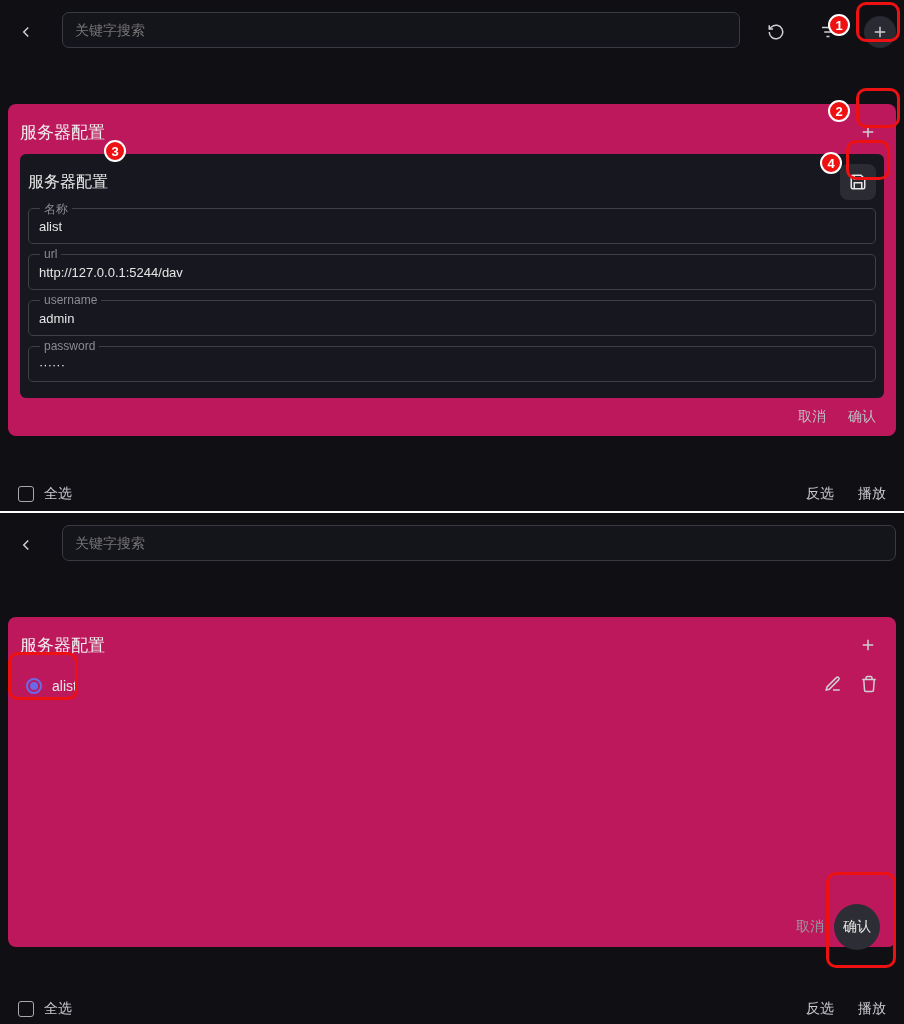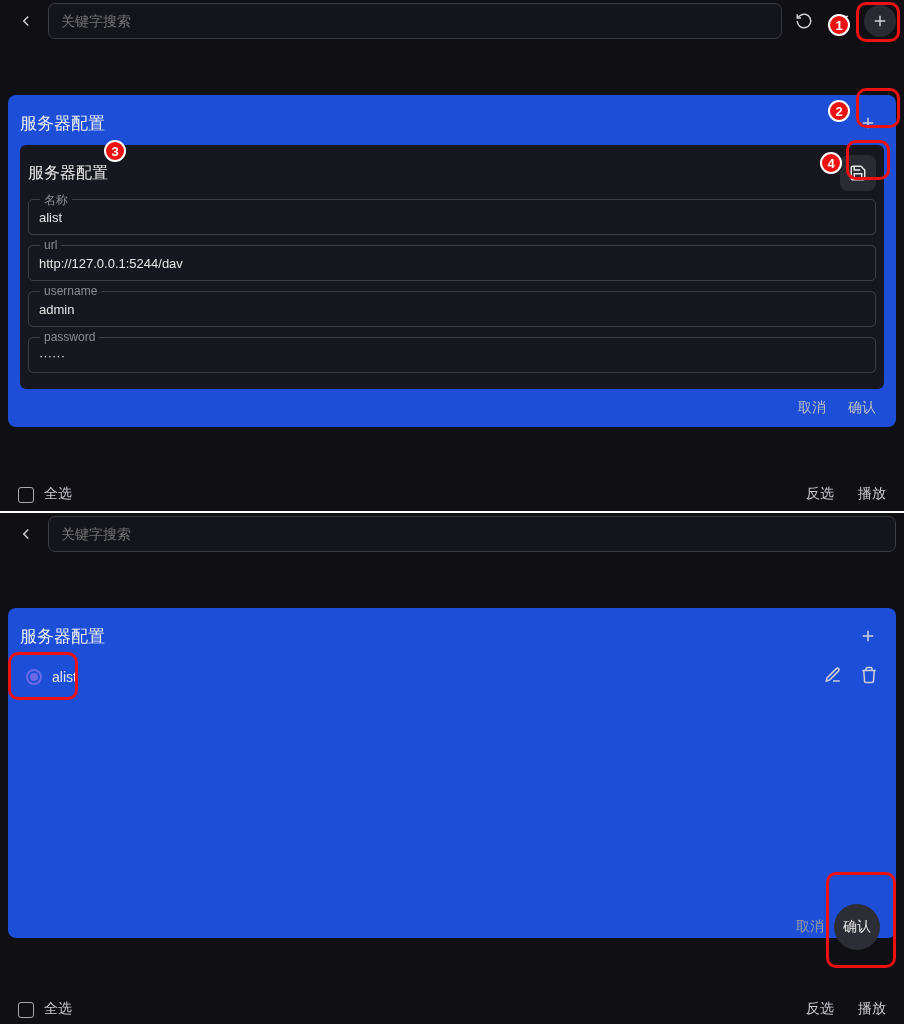--- a/index.html
+++ b/index.html
@@ -18,23 +18,23 @@
   .panel.top { height: 511px; }
   .panel.bottom { height: 513px; }
   .divider {
     height: 0;
     border-top: 2px solid #fff;
   }
 
   
   .header {
     display: flex;
-    align-items: center;
-    gap: 6px;
-    padding: 3px 8px 6px 10px;
+    align-items: flex-end;
+    gap: 20px;
+    padding: 12px 8px 6px 10px;
   }
   .icon-btn {
     width: 32px; height: 32px;
     border-radius: 6px;
     display: flex; align-items: center; justify-content: center;
     color: #cfcfd4;
     cursor: pointer;
     background: transparent;
     border: none;
   }
@@ -51,21 +51,21 @@
     background: #14141b;
     color: #aaa;
     padding: 0 12px;
     font-size: 14px;
     outline: none;
   }
 
   
   .section {
     margin: 50px 8px 0 8px;
-    background: #1d4ed8;
+    background: #be185d;
     border-radius: 8px;
     padding: 12px 12px 10px 12px;
     position: relative;
   }
   .section-header {
     display: flex;
     align-items: center;
     justify-content: space-between;
     margin-bottom: 6px;
   }
@@ -128,21 +128,21 @@
     display:flex; justify-content:flex-end; gap:22px;
     font-size:14px; color:#bdbdc4;
     padding: 10px 8px 0 0;
   }
   .dialog-actions span { cursor:pointer; }
 
   
   .footer {
     position:absolute;
     left:0; right:0; bottom:8px;
-    display:flex; align-items:flex-end;
+    display:flex; align-items:center;
     padding: 0 18px;
     font-size:14px; color:#c8c8ce;
   }
   .footer .spacer{flex:1;}
   .footer .right-actions{display:flex; gap:24px;}
   .checkbox {
     width:16px;height:16px;border:1.5px solid #aaa;border-radius:3px;
     margin-right:10px; display:inline-block;
   }
 

